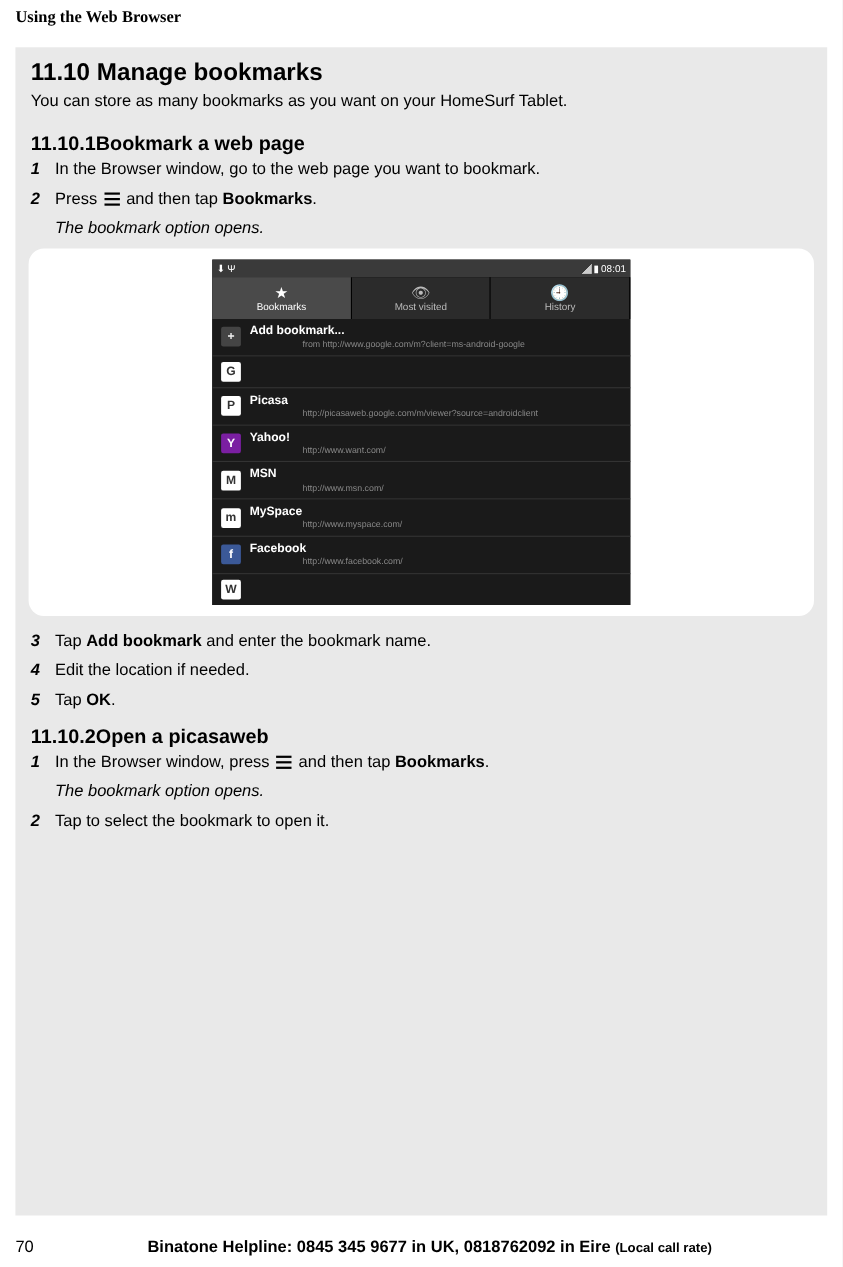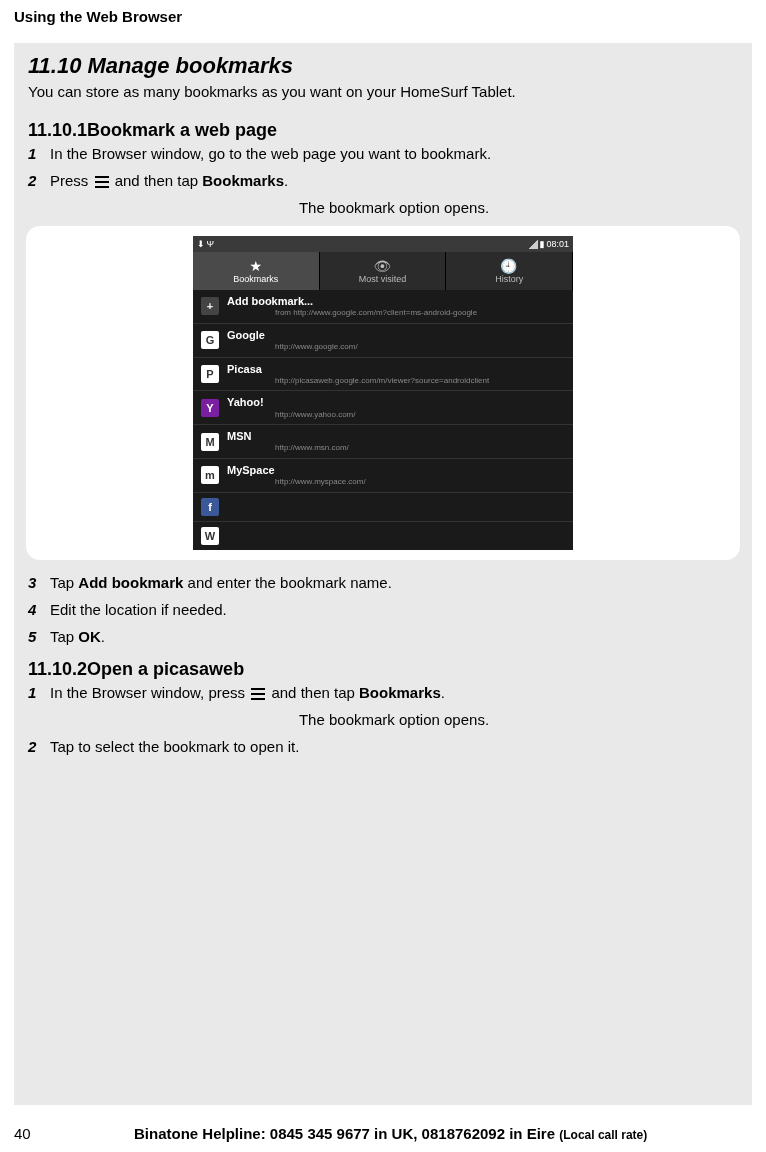--- a/index.html
+++ b/index.html
@@ -9,31 +9,31 @@
       height: 1152px;
       background: #fff;
       position: relative;
       font-size: 15px;
       color: #000;
     }
     .page-header {
       font-weight: bold;
       padding: 8px 0 0 14px;
       font-size: 15px;
+      font-family: Liberation Serif, serif;
     }
     .content-area {
       background: #e9e9e9;
       margin: 18px 14px 0 14px;
       padding: 10px 14px 340px 14px;
     }
     .h1 {
       font-size: 22px;
       font-weight: bold;
       margin-bottom: 4px;
-      font-style: italic;
     }
     .intro {
       font-size: 15px;
       margin-bottom: 20px;
     }
     .h2 {
       font-size: 18px;
       font-weight: bold;
       margin-bottom: 4px;
     }
@@ -46,22 +46,22 @@
       font-style: italic;
       font-weight: bold;
       width: 22px;
       flex-shrink: 0;
     }
     .step-text {
       flex: 1;
     }
     .step-text .bold { font-weight: bold; }
     .result {
+      font-style: italic;
       margin: 6px 0 10px 22px;
-      text-align: center;
     }
     .menu-icon {
       display: inline-block;
       width: 14px;
       height: 12px;
       position: relative;
       vertical-align: middle;
       margin: 0 2px;
     }
     .menu-icon::before {
@@ -251,55 +251,55 @@
       <div class="bm-list">
         <div class="bm-row add">
           <div class="bm-favicon">+</div>
           <div class="bm-texts">
             <div class="bm-title">Add bookmark...</div>
             <div class="bm-url">from http://www.google.com/m?client=ms-android-google</div>
           </div>
         </div>
         <div class="bm-row">
           <div class="bm-favicon">G</div>
-          <div class="bm-texts">
-            <div class="bm-title">Google</div>
-            <div class="bm-url">http://www.google.com/</div>
-          </div>
         </div>
         <div class="bm-row">
           <div class="bm-favicon">P</div>
           <div class="bm-texts">
             <div class="bm-title">Picasa</div>
             <div class="bm-url">http://picasaweb.google.com/m/viewer?source=androidclient</div>
           </div>
         </div>
         <div class="bm-row">
           <div class="bm-favicon" style="background:#7b1fa2;color:#fff">Y</div>
           <div class="bm-texts">
             <div class="bm-title">Yahoo!</div>
-            <div class="bm-url">http://www.yahoo.com/</div>
+            <div class="bm-url">http://www.want.com/</div>
           </div>
         </div>
         <div class="bm-row">
           <div class="bm-favicon">M</div>
           <div class="bm-texts">
             <div class="bm-title">MSN</div>
             <div class="bm-url">http://www.msn.com/</div>
           </div>
         </div>
         <div class="bm-row">
           <div class="bm-favicon">m</div>
           <div class="bm-texts">
             <div class="bm-title">MySpace</div>
             <div class="bm-url">http://www.myspace.com/</div>
           </div>
         </div>
         <div class="bm-row">
           <div class="bm-favicon" style="background:#3b5998;color:#fff">f</div>
+          <div class="bm-texts">
+            <div class="bm-title">Facebook</div>
+            <div class="bm-url">http://www.facebook.com/</div>
+          </div>
         </div>
         <div class="bm-row" style="border-bottom:none">
           <div class="bm-favicon">W</div>
         </div>
       </div>
     </div>
   </div>
 
   <div class="step">
     <div class="step-num">3</div>
@@ -336,17 +336,17 @@
   <div class="result">The bookmark option opens.</div>
 
   <div class="step">
     <div class="step-num">2</div>
     <div class="step-text">Tap to select the bookmark to open it.</div>
   </div>
 
 </div>
 
 <div class="footer">
-  <div class="page-num">40</div>
+  <div class="page-num">70</div>
   <div class="helpline">
     <span>Binatone Helpline: 0845 345 9677 in UK, 0818762092 in Eire </span><span class="rate">(Local call rate)</span>
   </div>
 </div>
 
 </body></html>

